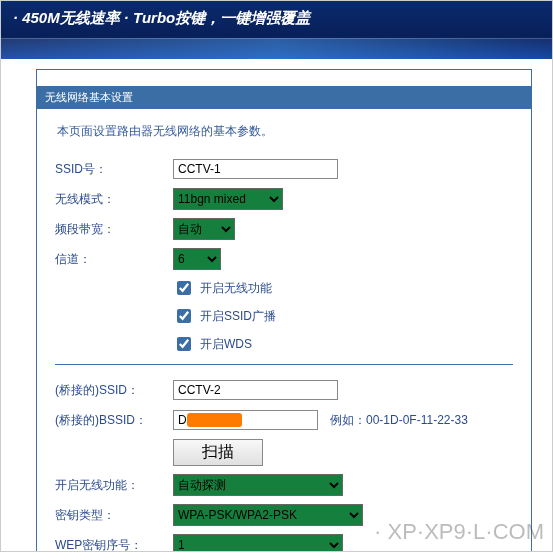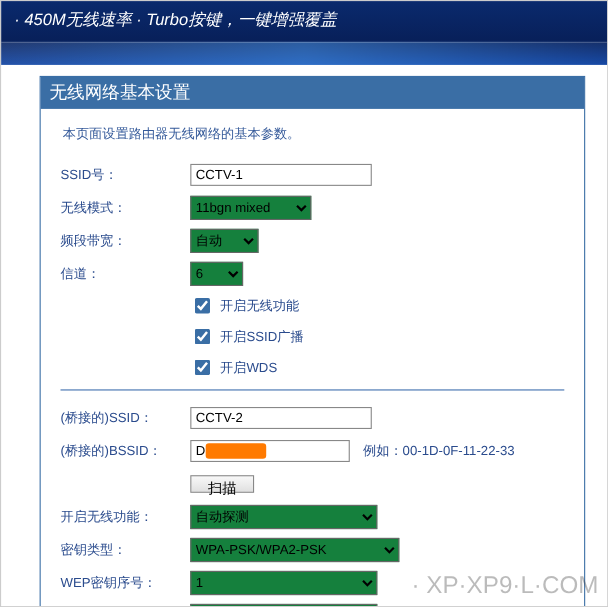--- a/index.html
+++ b/index.html
@@ -8,21 +8,21 @@
     font-family: Arial, "Microsoft YaHei", sans-serif;
     font-size: 12px;
     background: #fff;
     width: 553px;
   }
   .top-banner {
     height: 58px;
     background: linear-gradient(180deg, #0a2a6d 0%, #08205a 60%, #0a3fa0 100%);
     color: #fff;
     font-style: italic;
-    font-weight: normal;
+    font-weight: bold;
     font-size: 15px;
     padding: 8px 12px;
     position: relative;
     overflow: hidden;
   }
   .top-banner::after{
     content:"";
     position:absolute;
     left:0; right:0; bottom:0;
     height:20px;
@@ -32,21 +32,22 @@
   .content {
     padding: 10px 20px 10px 35px;
   }
   .panel {
     border: 1px solid #3a6ea5;
   }
   .panel-header {
     background: #3a6ea5;
     color: #fff;
     padding: 4px 8px;
-    font-size: 16px;
+    font-size: 11px;
+    margin-top: 16px;
   }
   .panel-body {
     padding: 10px 18px 14px 18px;
     color: #2a4b8d;
   }
   .desc {
     color: #355a9a;
     margin: 4px 0 18px 2px;
   }
   .row {
@@ -95,24 +96,24 @@
     accent-color:#3a6ea5;
   }
   .hr {
     border:none;
     border-top:1px solid #3f6fae;
     margin:10px 0 14px 0;
   }
   .btn {
     border:1px solid #888;
     background:linear-gradient(#f8f8f8,#e0e0e0);
-    padding:2px 15px;
-    font-size:13px;
+    padding:2px 28px;
+    font-size:16px;
     cursor:pointer;
-    height:16px;
+    height:27px;
   }
   .example {
     color:#2a4b8d;
     margin-left:6px;
     white-space:nowrap;
   }
   .bssid-highlight{
     background:#ff7a00;
     color:#ff7a00;
     display:inline-block;

